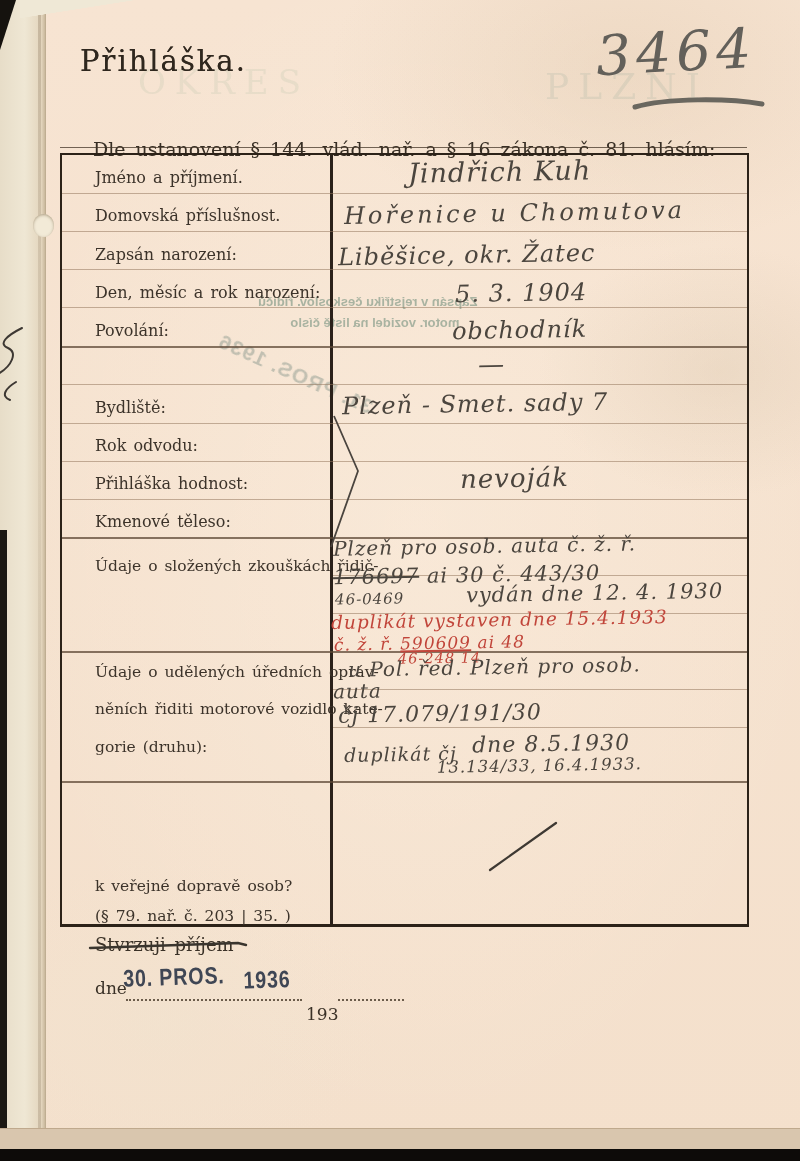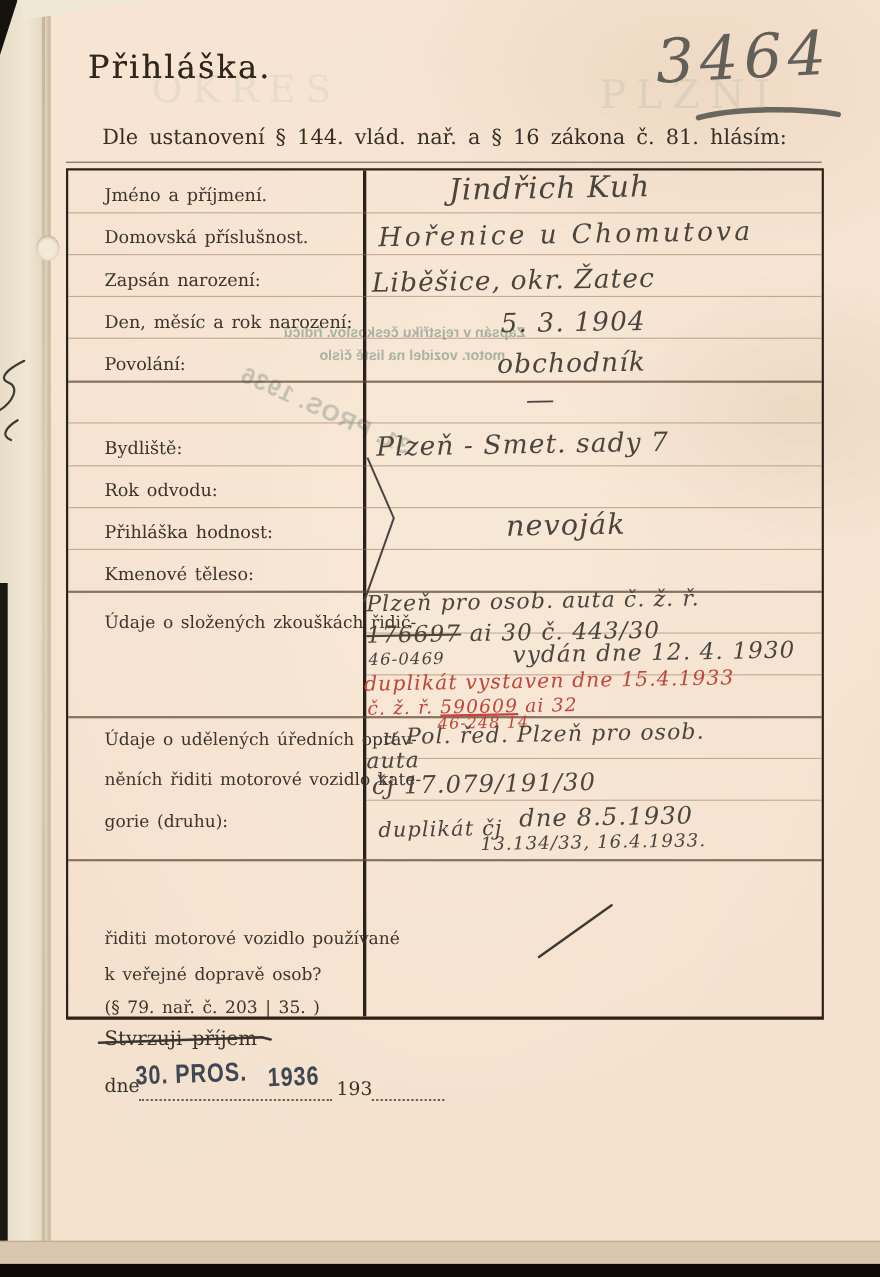--- a/index.html
+++ b/index.html
@@ -24,21 +24,21 @@
   .corner-black-tl{left:0;top:0;width:16px;height:50px;background:#15120e;
     clip-path:polygon(0 0,100% 0,0 100%);}
   .corner-diag{left:20px;top:0;width:120px;height:26px;
     background:linear-gradient(171deg,#efe8d6 40%,rgba(239,232,214,0) 41%);}
   .left-sliver{left:0;top:530px;width:7px;height:631px;background:#1b1813;}
   .bottom-strip{left:0;top:1128px;width:800px;height:22px;background:#d9c6ae;border-top:1px solid #bfa98d;}
   .bottom-black{left:0;top:1149px;width:800px;height:12px;background:#0d0b09;}
   .hole-punch{left:33px;top:214px;width:21px;height:23px;border-radius:50%;
     background:#f2ead7;box-shadow:inset 0 1px 3px rgba(120,100,70,.55);}
   
-  .print{color:#3a3127;}
+  .print{color:#3a3127;margin-top:24px;}
   .doc-title{left:80px;top:44px;width:640px;
     font-size:29px;font-weight:normal;letter-spacing:2px;color:#2f271e;
     text-shadow:0 0 .5px rgba(47,39,30,.7);}
   .subtitle{left:93px;top:114px;width:630px;font-size:19px;word-spacing:4px;color:#372e24;}
   .wm{font-weight:normal;letter-spacing:9px;font-family:"DejaVu Serif",serif;}
   .wm-left{left:138px;top:62px;font-size:34px;color:rgba(148,172,150,.15);}
   .wm-right{left:545px;top:66px;font-size:36px;color:rgba(148,172,155,.20);}
   
   .doc-number{left:596px;top:20px;font-size:55px;font-style:italic;letter-spacing:5px;
     color:#63605a;transform:rotate(-3deg);}
@@ -144,21 +144,20 @@
     <div class="row-label" style="top:281px">Rok odvodu:</div>
     <div class="row-label" style="top:319px">Přihláška hodnost:</div>
     <div class="row-label" style="top:357px">Kmenové těleso:</div>
 
     <div class="row-label small" style="top:402px">Údaje o složených zkouškách řidič-</div>
 
     <div class="row-label small" style="top:508px">Údaje o udělených úředních opráv-</div>
     <div class="row-label small" style="top:545px">něních řiditi motorové vozidlo kate-</div>
     <div class="row-label small" style="top:583px">gorie (druhu):</div>
 
-    <div class="row-label small" style="top:689px">řiditi motorové vozidlo používané</div>
     <div class="row-label small" style="top:722px">k veřejné dopravě osob?</div>
     <div class="row-label small" style="top:752px">(§ 79. nař. č. 203 | 35. )</div>
   </div>
 
   <div class="hw" style="left:408px;top:156px;font-size:27px">Jindřich Kuh</div>
   <div class="hw" style="left:344px;top:199px;font-size:24px;letter-spacing:3px">Hořenice u Chomutova</div>
   <div class="hw" style="left:338px;top:241px;font-size:24px">Liběšice, okr. Žatec</div>
   <div class="hw" style="left:455px;top:279px;font-size:24px">5. 3. 1904</div>
   <div class="hw" style="left:452px;top:316px;font-size:24px">obchodník</div>
   <div class="hw" style="left:478px;top:349px;font-size:26px">—</div>
@@ -175,21 +174,21 @@
   <div class="hw" style="left:333px;top:563px;font-size:21px">
     <span class="struck">176697</span>
     <span>ai 30   č. 443/30</span>
   </div>
   <div class="hw" style="left:335px;top:590px;font-size:15px">46-0469</div>
   <div class="hw" style="left:466px;top:581px;font-size:21px">vydán dne 12. 4. 1930</div>
   <div class="hw red" style="left:331px;top:609px;font-size:18.5px">duplikát vystaven dne 15.4.1933</div>
   <div class="hw red" style="left:334px;top:633px;font-size:17px">
     <span>č. ž. ř.</span>
     <span class="undl">590609</span>
-    <span>ai 32</span>
+    <span>ai 48</span>
   </div>
   <div class="hw red" style="left:398px;top:650px;font-size:14.5px">46-248 14</div>
 
   <div class="hw" style="left:348px;top:655px;font-size:20px">u Pol. řed. Plzeň pro osob.</div>
   <div class="hw" style="left:333px;top:679px;font-size:20px">auta</div>
   <div class="hw" style="left:338px;top:701px;font-size:22px">čj 17.079/191/30</div>
   <div class="hw" style="left:344px;top:743px;font-size:19px">duplikát čj</div>
   <div class="hw" style="left:472px;top:731px;font-size:22px">dne 8.5.1930</div>
   <div class="hw" style="left:437px;top:756px;font-size:16.5px">13.134/33, 16.4.1933.</div>
 

